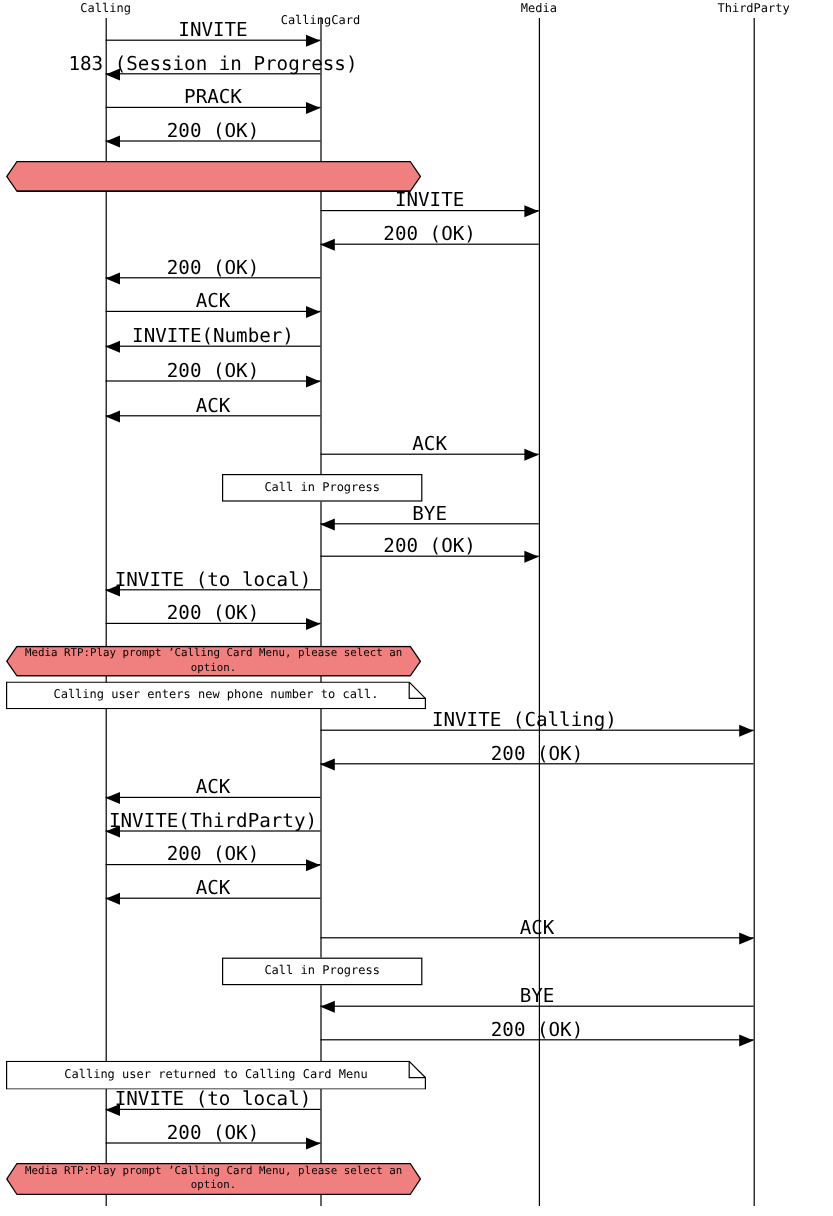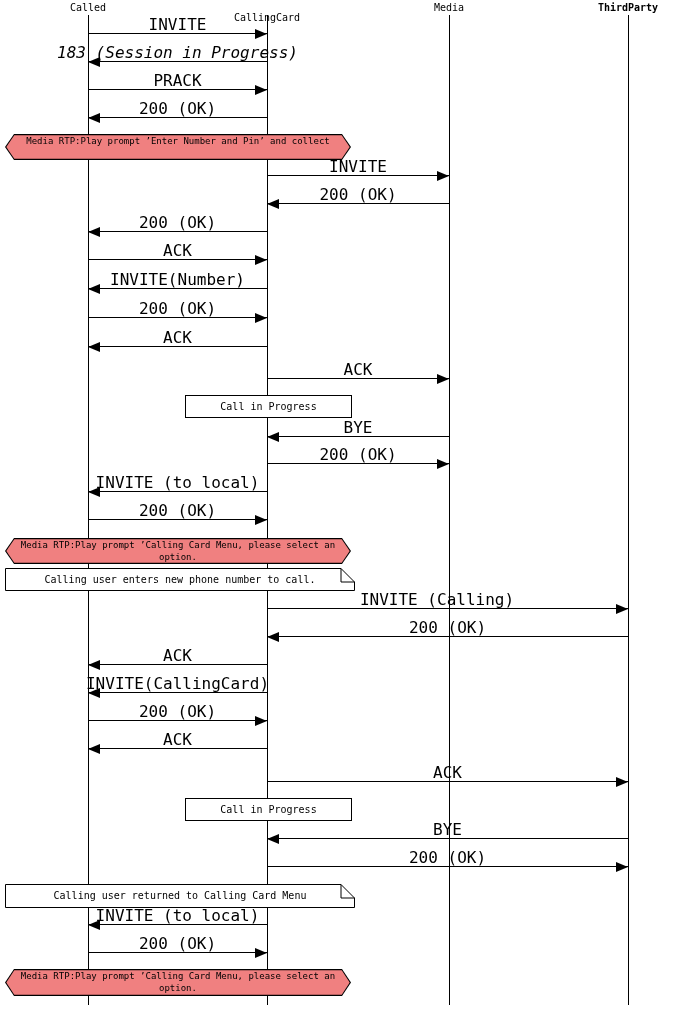--- a/index.html
+++ b/index.html
@@ -51,34 +51,34 @@
   .state-box {
     position:absolute; z-index:4; background:#ffffff; border:1px solid #000;
     display:flex; align-items:center; justify-content:center;
     font-size:10px; white-space:nowrap;
   }
 </style>
 </head>
 <body>
 
 <div id="stage" style="background: rgb(255, 255, 255);">
-    <div class="actor-label" style="left: 88px; top: 2px;">Called</div>
+    <div class="actor-label" style="left: 88px; top: 2px;">Calling</div>
     <div class="lifeline" style="left: 88px; top: 15px; height: 990px; background: rgb(0, 0, 0);"></div>
     <div class="actor-label" style="left: 267px; top: 12px;">CallingCard</div>
     <div class="lifeline" style="left: 267px; top: 15px; height: 990px; background: rgb(0, 0, 0);"></div>
     <div class="actor-label" style="left: 449px; top: 2px;">Media</div>
     <div class="lifeline" style="left: 449px; top: 15px; height: 990px; background: rgb(0, 0, 0);"></div>
-    <div class="actor-label" style="left: 628px; top: 2px; font-weight: bold;">ThirdParty</div>
+    <div class="actor-label" style="left: 628px; top: 2px;">ThirdParty</div>
     <div class="lifeline" style="left: 628px; top: 15px; height: 990px; background: rgb(0, 0, 0);"></div>
     <div class="msg-line" style="left: 88px; top: 33px; width: 179px; background: rgb(0, 0, 0);"></div>
     <div class="arrow-right" style="top: 28.5px; left: 255px; border-left-color: rgb(0, 0, 0);"></div>
     <div class="msg-label" style="left: 177.5px; top: 19px;">INVITE</div>
     <div class="msg-line" style="left: 88px; top: 61px; width: 179px; background: rgb(0, 0, 0);"></div>
     <div class="arrow-left" style="top: 56.5px; left: 88px; border-right-color: rgb(0, 0, 0);"></div>
-    <div class="msg-label" style="left: 177.5px; top: 47px; font-style: italic;">183 (Session in Progress)</div>
+    <div class="msg-label" style="left: 177.5px; top: 47px;">183 (Session in Progress)</div>
     <div class="msg-line" style="left: 88px; top: 89px; width: 179px; background: rgb(0, 0, 0);"></div>
     <div class="arrow-right" style="top: 84.5px; left: 255px; border-left-color: rgb(0, 0, 0);"></div>
     <div class="msg-label" style="left: 177.5px; top: 75px;">PRACK</div>
     <div class="msg-line" style="left: 88px; top: 117px; width: 179px; background: rgb(0, 0, 0);"></div>
     <div class="arrow-left" style="top: 112.5px; left: 88px; border-right-color: rgb(0, 0, 0);"></div>
     <div class="msg-label" style="left: 177.5px; top: 103px;">200 (OK)</div>
     <div class="msg-line" style="left: 267px; top: 175px; width: 182px; background: rgb(0, 0, 0);"></div>
     <div class="arrow-right" style="top: 170.5px; left: 437px; border-left-color: rgb(0, 0, 0);"></div>
     <div class="msg-label" style="left: 358px; top: 161px;">INVITE</div>
     <div class="msg-line" style="left: 267px; top: 203px; width: 182px; background: rgb(0, 0, 0);"></div>
@@ -118,21 +118,21 @@
     <div class="arrow-right" style="top: 603.5px; left: 616px; border-left-color: rgb(0, 0, 0);"></div>
     <div class="msg-label" style="left: 437px; top: 594px; text-align: right;">INVITE (Calling)</div>
     <div class="msg-line" style="left: 267px; top: 636px; width: 361px; background: rgb(0, 0, 0);"></div>
     <div class="arrow-left" style="top: 631.5px; left: 267px; border-right-color: rgb(0, 0, 0);"></div>
     <div class="msg-label" style="left: 447.5px; top: 622px;">200 (OK)</div>
     <div class="msg-line" style="left: 88px; top: 664px; width: 179px; background: rgb(0, 0, 0);"></div>
     <div class="arrow-left" style="top: 659.5px; left: 88px; border-right-color: rgb(0, 0, 0);"></div>
     <div class="msg-label" style="left: 177.5px; top: 650px;">ACK</div>
     <div class="msg-line" style="left: 88px; top: 692px; width: 179px; background: rgb(0, 0, 0);"></div>
     <div class="arrow-left" style="top: 687.5px; left: 88px; border-right-color: rgb(0, 0, 0);"></div>
-    <div class="msg-label" style="left: 177.5px; top: 678px;">INVITE(CallingCard)</div>
+    <div class="msg-label" style="left: 177.5px; top: 678px;">INVITE(ThirdParty)</div>
     <div class="msg-line" style="left: 88px; top: 720px; width: 179px; background: rgb(0, 0, 0);"></div>
     <div class="arrow-right" style="top: 715.5px; left: 255px; border-left-color: rgb(0, 0, 0);"></div>
     <div class="msg-label" style="left: 177.5px; top: 706px;">200 (OK)</div>
     <div class="msg-line" style="left: 88px; top: 748px; width: 179px; background: rgb(0, 0, 0);"></div>
     <div class="arrow-left" style="top: 743.5px; left: 88px; border-right-color: rgb(0, 0, 0);"></div>
     <div class="msg-label" style="left: 177.5px; top: 734px;">ACK</div>
     <div class="msg-line" style="left: 267px; top: 781px; width: 361px; background: rgb(0, 0, 0);"></div>
     <div class="arrow-right" style="top: 776.5px; left: 616px; border-left-color: rgb(0, 0, 0);"></div>
     <div class="msg-label" style="left: 447.5px; top: 767px;">ACK</div>
     <div class="msg-line" style="left: 267px; top: 838px; width: 361px; background: rgb(0, 0, 0);"></div>
@@ -144,21 +144,20 @@
     <div class="msg-line" style="left: 88px; top: 924px; width: 179px; background: rgb(0, 0, 0);"></div>
     <div class="arrow-left" style="top: 919.5px; left: 88px; border-right-color: rgb(0, 0, 0);"></div>
     <div class="msg-label" style="left: 177.5px; top: 910px;">INVITE (to local)</div>
     <div class="msg-line" style="left: 88px; top: 952px; width: 179px; background: rgb(0, 0, 0);"></div>
     <div class="arrow-right" style="top: 947.5px; left: 255px; border-left-color: rgb(0, 0, 0);"></div>
     <div class="msg-label" style="left: 177.5px; top: 938px;">200 (OK)</div>
     <div class="banner" style="left: 5px; top: 134px; width: 346px; height: 26px;">
       <div class="banner-border" style="background: rgb(0, 0, 0);"></div>
       <div class="banner-fill" style="background: rgb(240, 128, 128);"></div>
       <div class="banner-text">
-        <div>Media RTP:Play prompt ’Enter Number and Pin’ and collect</div>
       </div>
     </div>
     <div class="banner" style="left: 5px; top: 538px; width: 346px; height: 26px;">
       <div class="banner-border" style="background: rgb(0, 0, 0);"></div>
       <div class="banner-fill" style="background: rgb(240, 128, 128);"></div>
       <div class="banner-text">
         <div>Media RTP:Play prompt ’Calling Card Menu, please select an</div>
         <div>option.</div>
       </div>
     </div>

